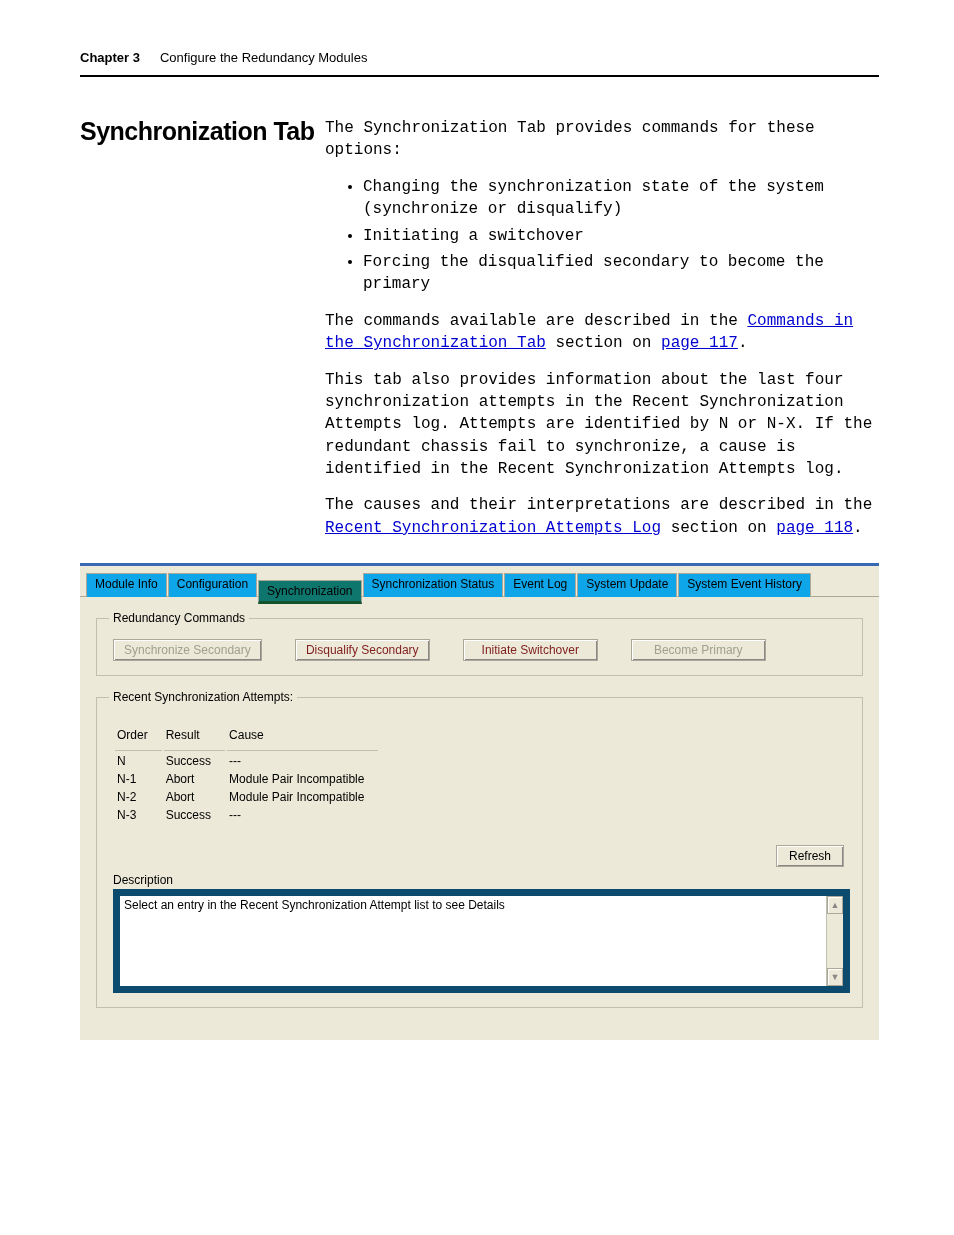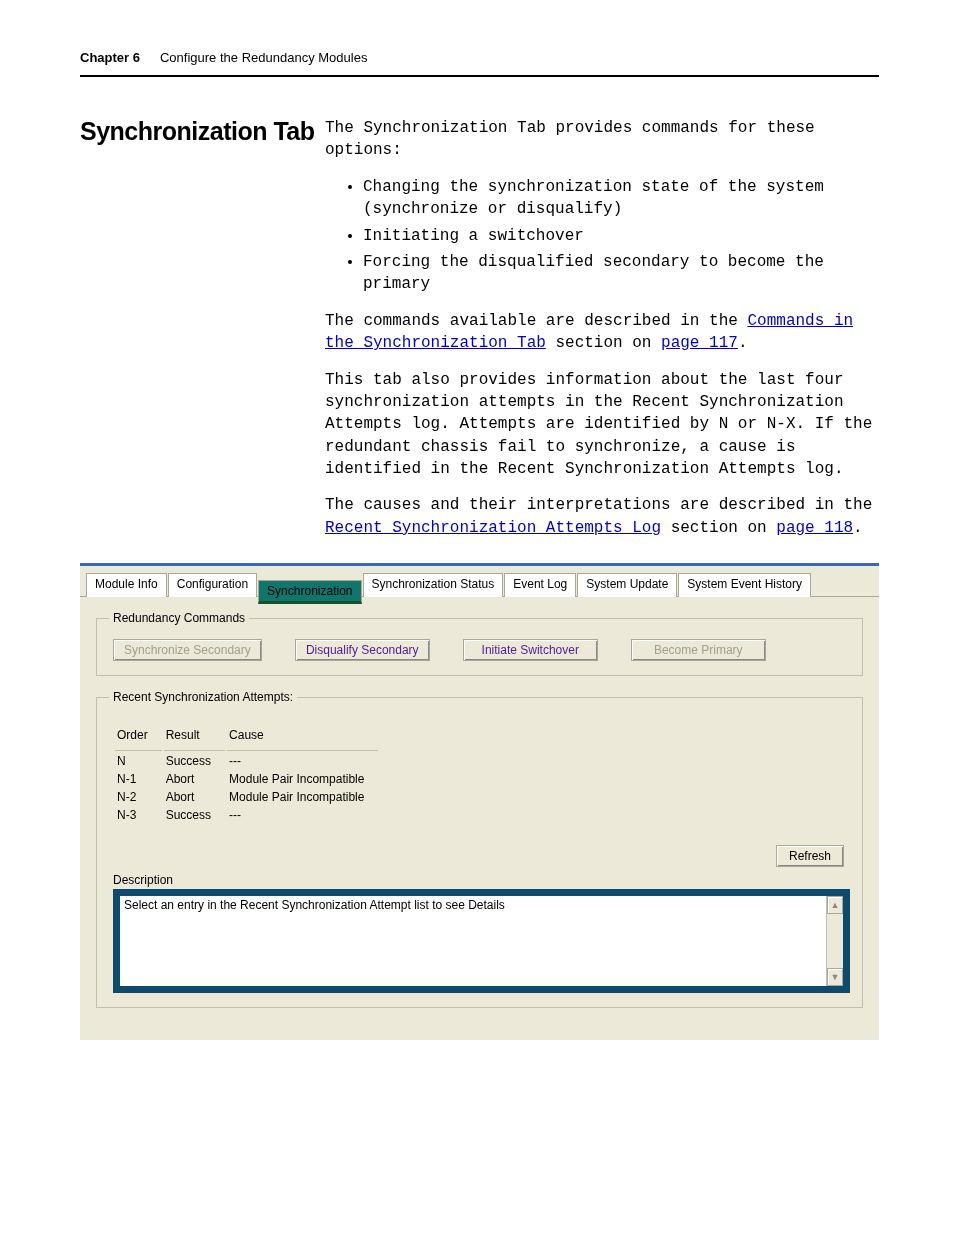--- a/index.html
+++ b/index.html
@@ -73,21 +73,21 @@
   }
   .tabs {
     display: flex;
     padding: 6px 6px 0 6px;
     gap: 0;
   }
   .tab {
     padding: 3px 8px;
     border: 1px solid #aca899;
     border-bottom: none;
-    background: #ffffff;
+    background: #0ea5e9;
     margin-right: 1px;
     position: relative;
     top: 1px;
   }
   .tab.active {
     background: #0f766e;
     border-bottom: 3px solid #14532d;
     z-index: 2;
     top: 8px;
   }
@@ -111,21 +111,21 @@
     padding-left: 4px;
   }
   button.winbtn {
     font-family: Tahoma, Arial, sans-serif;
     font-size: 12px;
     padding: 3px 10px;
     min-width: 135px;
     background: #ece9d8;
     border: 1px solid #aca899;
     box-shadow: inset 1px 1px 0 #fff, inset -1px -1px 0 #888;
-    color: #4c1d95;
+    color: #7f1d1d;
   }
   button.winbtn.disabled {
     color: #a0a090;
   }
   .attempts-table {
     margin: 6px 0 10px 4px;
     font-size: 12px;
   }
   .attempts-table th {
     text-align: left;
@@ -185,21 +185,21 @@
     color: #888;
     font-size: 9px;
   }
 </style>
 </head>
 <body>
 
 <div class="page">
 
   <div class="header-line">
-    <span class="chapter-label">Chapter 6</span>
+    <span class="chapter-label">Chapter 3</span>
     <span class="chapter-title">Configure the Redundancy Modules</span>
   </div>
 
   <div class="content-row">
     <div class="left-col">
       <h2 class="section-heading">Synchronization Tab</h2>
     </div>
     <div class="right-col">
       <p class="para">The Synchronization Tab provides commands for these options:</p>
       <ul class="bullets">

